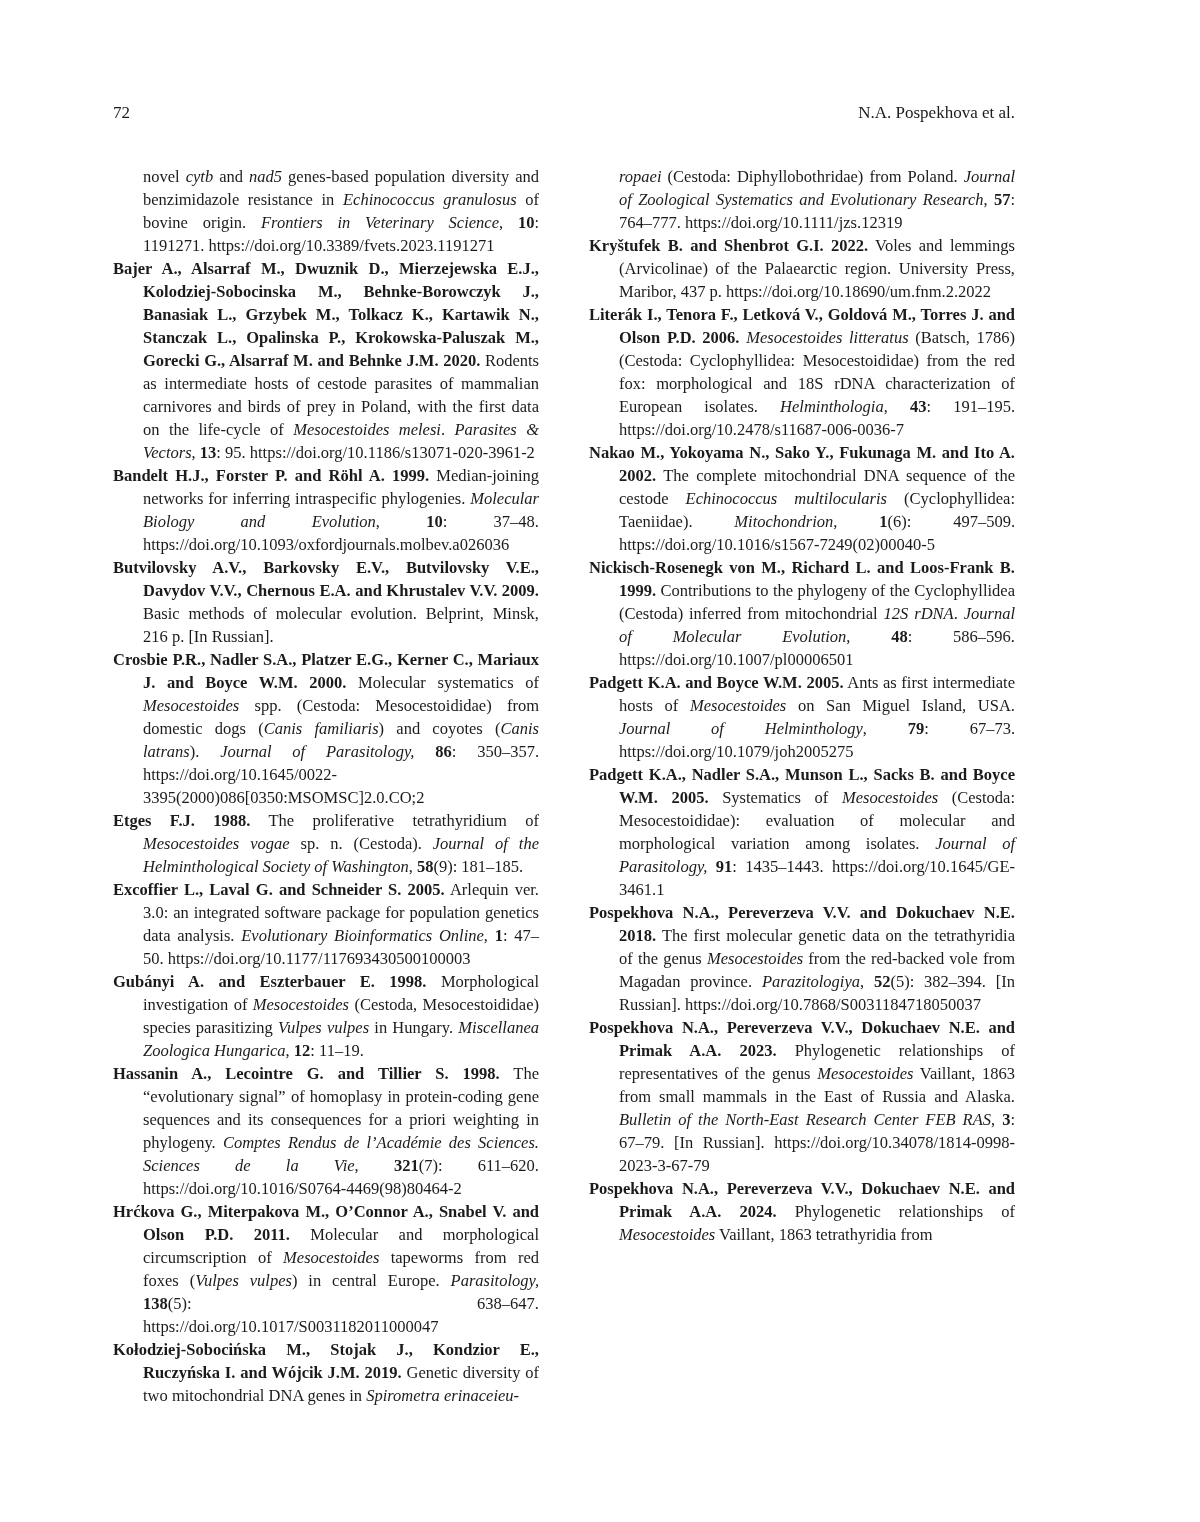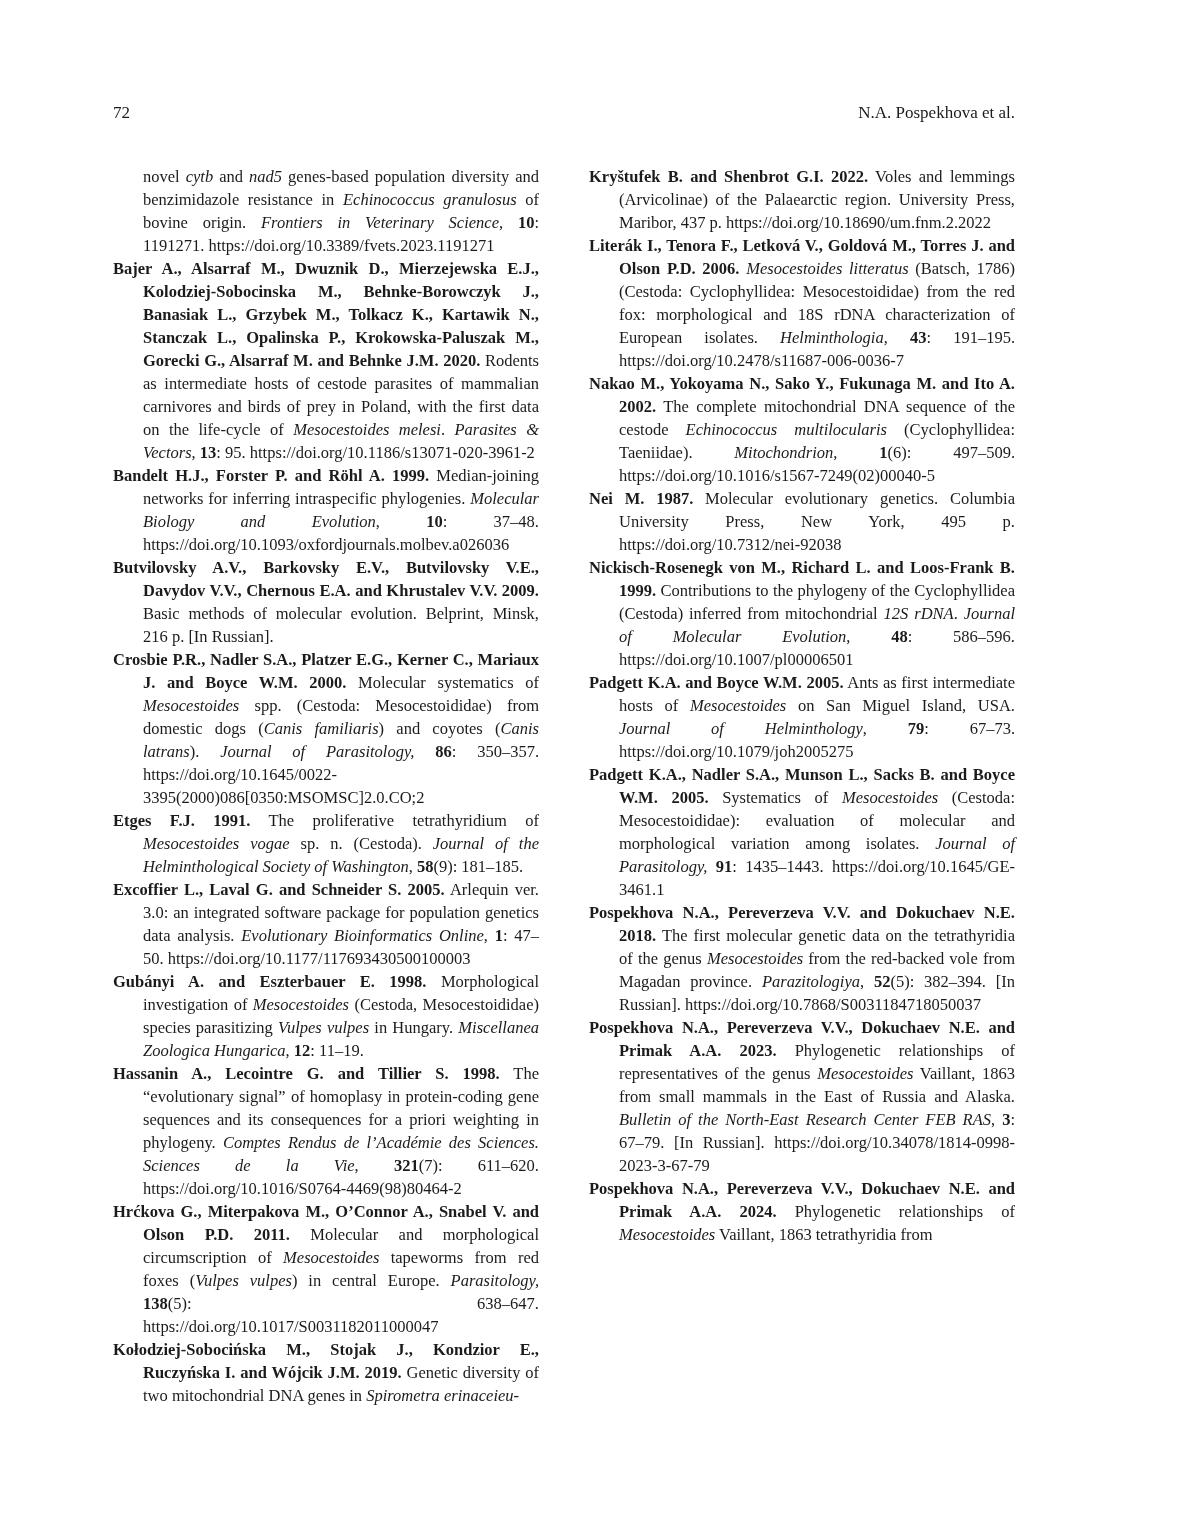--- a/index.html
+++ b/index.html
@@ -56,32 +56,32 @@
     <span>72</span>
     <span>N.A. Pospekhova et al.</span>
   </div>
   <div class="columns">
     <div class="col">
         <div class="ref cont"><span class="n">novel </span><span class="i">cytb</span><span class="n"> and </span><span class="i">nad5</span><span class="n"> genes-based population diversity and benzimidazole resistance in </span><span class="i">Echinococcus granulosus</span><span class="n"> of bovine origin. </span><span class="i">Frontiers in Veterinary Science</span><span class="n">, </span><span class="b">10</span><span class="n">: 1191271. https://doi.org/10.3389/fvets.2023.1191271</span></div>
         <div class="ref"><span class="b">Bajer A., Alsarraf M., Dwuznik D., Mierzejewska E.J., Kolodziej-Sobocinska M., Behnke-Borowczyk J., Banasiak L., Grzybek M., Tolkacz K., Kartawik N., Stanczak L., Opalinska P., Krokowska-Paluszak M., Gorecki G., Alsarraf M. and Behnke J.M. 2020.</span><span class="n"> Rodents as intermediate hosts of cestode parasites of mammalian carnivores and birds of prey in Poland, with the first data on the life-cycle of </span><span class="i">Mesocestoides melesi</span><span class="n">. </span><span class="i">Parasites &amp; Vectors</span><span class="n">, </span><span class="b">13</span><span class="n">: 95. https://doi.org/10.1186/s13071-020-3961-2</span></div>
         <div class="ref"><span class="b">Bandelt H.J., Forster P. and Röhl A. 1999.</span><span class="n"> Median-joining networks for inferring intraspecific phylogenies. </span><span class="i">Molecular Biology and Evolution</span><span class="n">, </span><span class="b">10</span><span class="n">: 37–48. https://doi.org/10.1093/oxfordjournals.molbev.a026036</span></div>
         <div class="ref"><span class="b">Butvilovsky A.V., Barkovsky E.V., Butvilovsky V.E., Davydov V.V., Chernous E.A. and Khrustalev V.V. 2009.</span><span class="n"> Basic methods of molecular evolution. Belprint, Minsk, 216 p. [In Russian].</span></div>
         <div class="ref"><span class="b">Crosbie P.R., Nadler S.A., Platzer E.G., Kerner C., Mariaux J. and Boyce W.M. 2000.</span><span class="n"> Molecular systematics of </span><span class="i">Mesocestoides</span><span class="n"> spp. (Cestoda: Mesocestoididae) from domestic dogs (</span><span class="i">Canis familiaris</span><span class="n">) and coyotes (</span><span class="i">Canis latrans</span><span class="n">). </span><span class="i">Journal of Parasitology,</span><span class="n"> </span><span class="b">86</span><span class="n">: 350–357. https://doi.org/10.1645/0022-3395(2000)086[0350:MSOMSC]2.0.CO;2</span></div>
-        <div class="ref"><span class="b">Etges F.J. 1991.</span><span class="n"> The proliferative tetrathyridium of </span><span class="i">Mesocestoides vogae</span><span class="n"> sp. n. (Cestoda). </span><span class="i">Journal of the Helminthological Society of Washington</span><span class="n">, </span><span class="b">58</span><span class="n">(9): 181–185.</span></div>
+        <div class="ref"><span class="b">Etges F.J. 1988.</span><span class="n"> The proliferative tetrathyridium of </span><span class="i">Mesocestoides vogae</span><span class="n"> sp. n. (Cestoda). </span><span class="i">Journal of the Helminthological Society of Washington</span><span class="n">, </span><span class="b">58</span><span class="n">(9): 181–185.</span></div>
         <div class="ref"><span class="b">Excoffier L., Laval G. and Schneider S. 2005.</span><span class="n"> Arlequin ver. 3.0: an integrated software package for population genetics data analysis. </span><span class="i">Evolutionary Bioinformatics Online</span><span class="n">, </span><span class="b">1</span><span class="n">: 47–50. https://doi.org/10.1177/117693430500100003</span></div>
         <div class="ref"><span class="b">Gubányi A. and Eszterbauer E. 1998.</span><span class="n"> Morphological investigation of </span><span class="i">Mesocestoides</span><span class="n"> (Cestoda, Mesocestoididae) species parasitizing </span><span class="i">Vulpes vulpes</span><span class="n"> in Hungary. </span><span class="i">Miscellanea Zoologica Hungarica</span><span class="n">, </span><span class="b">12</span><span class="n">: 11–19.</span></div>
         <div class="ref"><span class="b">Hassanin A., Lecointre G. and Tillier S. 1998.</span><span class="n"> The “evolutionary signal” of homoplasy in protein-coding gene sequences and its consequences for a priori weighting in phylogeny. </span><span class="i">Comptes Rendus de l’Académie des Sciences. Sciences de la Vie</span><span class="n">, </span><span class="b">321</span><span class="n">(7): 611–620. https://doi.org/10.1016/S0764-4469(98)80464-2</span></div>
         <div class="ref"><span class="b">Hrćkova G., Miterpakova M., O’Connor A., Snabel V. and Olson P.D. 2011.</span><span class="n"> Molecular and morphological circumscription of </span><span class="i">Mesocestoides</span><span class="n"> tapeworms from red foxes (</span><span class="i">Vulpes vulpes</span><span class="n">) in central Europe. </span><span class="i">Parasitology,</span><span class="n"> </span><span class="b">138</span><span class="n">(5): 638–647. https://doi.org/10.1017/S0031182011000047</span></div>
         <div class="ref"><span class="b">Kołodziej-Sobocińska M., Stojak J., Kondzior E., Ruczyńska I. and Wójcik J.M. 2019.</span><span class="n"> Genetic diversity of two mitochondrial DNA genes in </span><span class="i">Spirometra erinaceieu-</span></div>
       </div>
     <div class="col">
+        <div class="ref cont"><span class="i">ropaei</span><span class="n"> (Cestoda: Diphyllobothridae) from Poland. </span><span class="i">Journal of Zoological Systematics and Evolutionary Research</span><span class="n">, </span><span class="b">57</span><span class="n">: 764–777. https://doi.org/10.1111/jzs.12319</span></div>
         <div class="ref"><span class="b">Kryštufek B. and Shenbrot G.I. 2022.</span><span class="n"> Voles and lemmings (Arvicolinae) of the Palaearctic region. University Press, Maribor, 437 p. https://doi.org/10.18690/um.fnm.2.2022</span></div>
         <div class="ref"><span class="b">Literák I., Tenora F., Letková V., Goldová M., Torres J. and Olson P.D. 2006.</span><span class="n"> </span><span class="i">Mesocestoides litteratus</span><span class="n"> (Batsch, 1786) (Cestoda: Cyclophyllidea: Mesocestoididae) from the red fox: morphological and 18S rDNA characterization of European isolates. </span><span class="i">Helminthologia</span><span class="n">, </span><span class="b">43</span><span class="n">: 191–195. https://doi.org/10.2478/s11687-006-0036-7</span></div>
         <div class="ref"><span class="b">Nakao M., Yokoyama N., Sako Y., Fukunaga M. and Ito A. 2002.</span><span class="n"> The complete mitochondrial DNA sequence of the cestode </span><span class="i">Echinococcus multilocularis</span><span class="n"> (Cyclophyllidea: Taeniidae). </span><span class="i">Mitochondrion</span><span class="n">, </span><span class="b">1</span><span class="n">(6): 497–509. https://doi.org/10.1016/s1567-7249(02)00040-5</span></div>
-        <div class="ref"><span class="b">Nei M. 1987.</span><span class="n"> Molecular evolutionary genetics. Columbia University Press, New York, 495 p. https://doi.org/10.7312/nei-92038</span></div>
         <div class="ref"><span class="b">Nickisch-Rosenegk von M., Richard L. and Loos-Frank B. 1999.</span><span class="n"> Contributions to the phylogeny of the Cyclophyllidea (Cestoda) inferred from mitochondrial </span><span class="i">12S rDNA</span><span class="n">. </span><span class="i">Journal of Molecular Evolution</span><span class="n">, </span><span class="b">48</span><span class="n">: 586–596. https://doi.org/10.1007/pl00006501</span></div>
         <div class="ref"><span class="b">Padgett K.A. and Boyce W.M. 2005.</span><span class="n"> Ants as first intermediate hosts of </span><span class="i">Mesocestoides</span><span class="n"> on San Miguel Island, USA. </span><span class="i">Journal of Helminthology</span><span class="n">, </span><span class="b">79</span><span class="n">: 67–73. https://doi.org/10.1079/joh2005275</span></div>
         <div class="ref"><span class="b">Padgett K.A., Nadler S.A., Munson L., Sacks B. and Boyce W.M. 2005.</span><span class="n"> Systematics of </span><span class="i">Mesocestoides</span><span class="n"> (Cestoda: Mesocestoididae): evaluation of molecular and morphological variation among isolates. </span><span class="i">Journal of Parasitology,</span><span class="n"> </span><span class="b">91</span><span class="n">: 1435–1443. https://doi.org/10.1645/GE-3461.1</span></div>
         <div class="ref"><span class="b">Pospekhova N.A., Pereverzeva V.V. and Dokuchaev N.E. 2018.</span><span class="n"> The first molecular genetic data on the tetrathyridia of the genus </span><span class="i">Mesocestoides</span><span class="n"> from the red-backed vole from Magadan province. </span><span class="i">Parazitologiya</span><span class="n">, </span><span class="b">52</span><span class="n">(5): 382–394. [In Russian]. https://doi.org/10.7868/S0031184718050037</span></div>
         <div class="ref"><span class="b">Pospekhova N.A., Pereverzeva V.V., Dokuchaev N.E. and Primak A.A. 2023.</span><span class="n"> Phylogenetic relationships of representatives of the genus </span><span class="i">Mesocestoides</span><span class="n"> Vaillant, 1863 from small mammals in the East of Russia and Alaska. </span><span class="i">Bulletin of the North-East Research Center FEB RAS</span><span class="n">, </span><span class="b">3</span><span class="n">: 67–79. [In Russian]. https://doi.org/10.34078/1814-0998-2023-3-67-79</span></div>
         <div class="ref"><span class="b">Pospekhova N.A., Pereverzeva V.V., Dokuchaev N.E. and Primak A.A. 2024.</span><span class="n"> Phylogenetic relationships of </span><span class="i">Mesocestoides</span><span class="n"> Vaillant, 1863 tetrathyridia from</span></div>
       </div>
   </div>
 </div>
 

